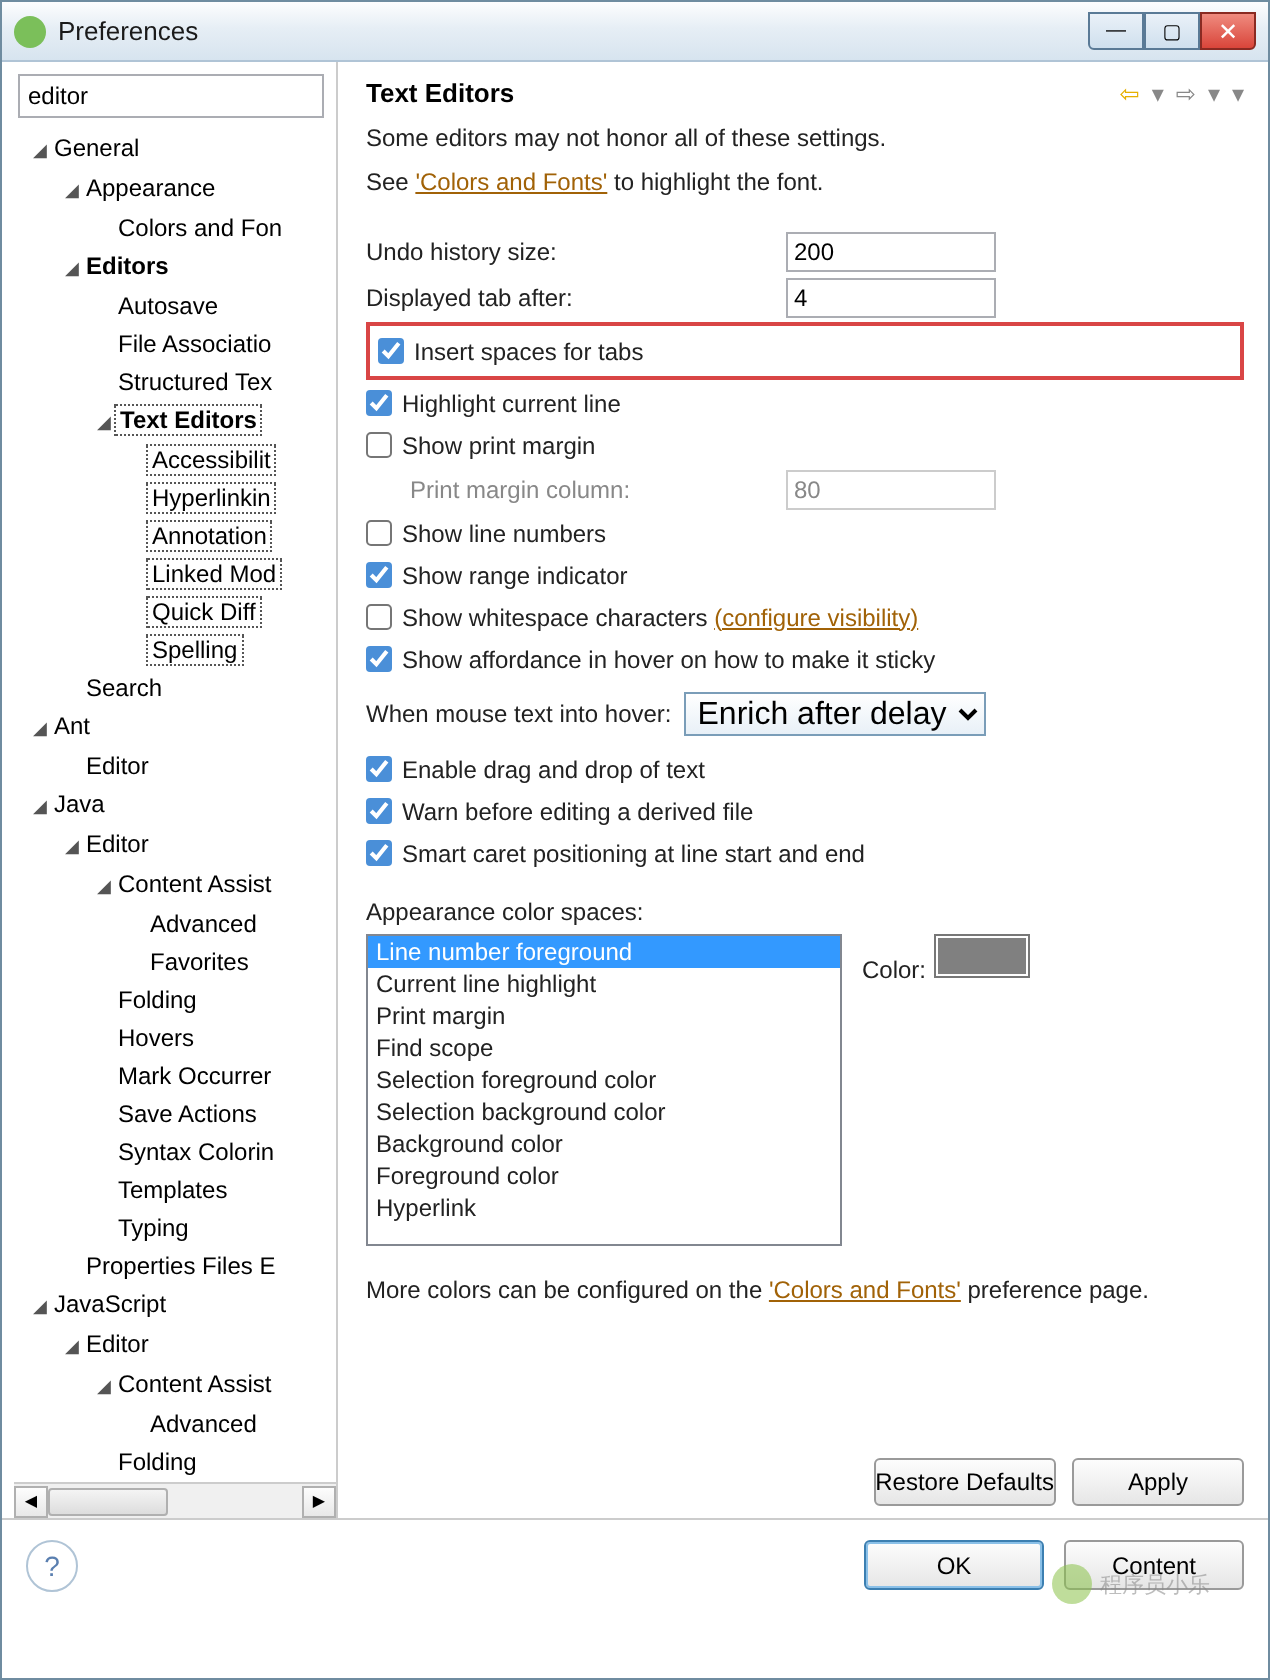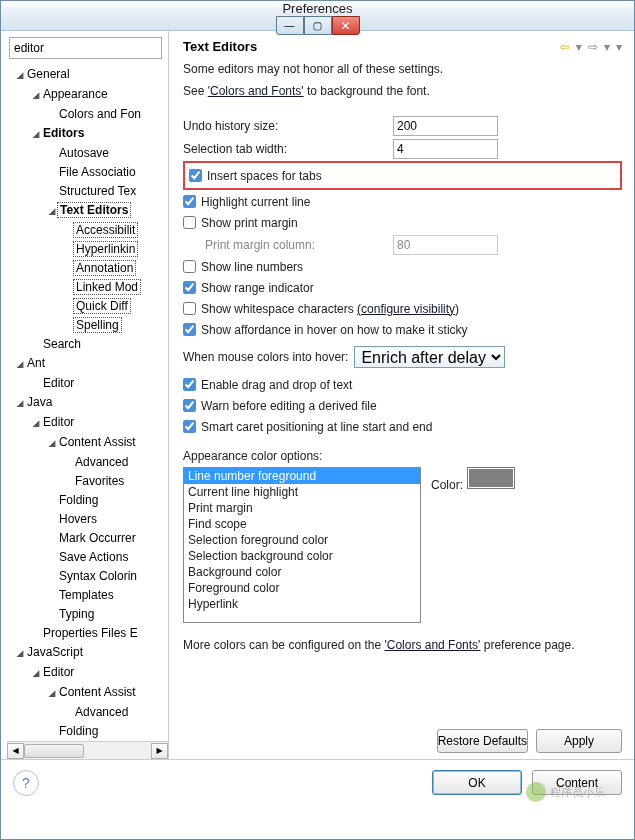--- a/index.html
+++ b/index.html
@@ -1,17 +1,17 @@
 <!DOCTYPE html>
 <html><head>
 <meta charset="utf-8">
 <style>
 * { box-sizing: border-box; margin: 0; padding: 0; }
 body { font-family: "Segoe UI", Tahoma, sans-serif; font-size: 12px; background: #fff; width: 635px; height: 840px; overflow: hidden; border: 1px solid #6f8ca0; }
-.titlebar { height: 30px; background: linear-gradient(#fdfdfe,#e6eef5 45%,#d7e4ef); display:flex; align-items:center; padding:0 6px; border-bottom:1px solid #b0c4d6;flex-direction:column;}
+.titlebar { height: 30px; background: linear-gradient(#fdfdfe,#e6eef5 45%,#d7e4ef); display:flex; align-items:center; padding:0 6px; border-bottom:1px solid #b0c4d6;}
 .titlebar .ticon { width:16px; height:16px; background:#7bbf5a; border-radius:50%; margin-right:6px;}
 .titlebar .ttl { flex:1; color:#1a1a1a; font-size:13px;}
 .winbtns { display:flex; gap:0;}
 .winbtn { width:28px; height:19px; border:1px solid #5a7a96; background:linear-gradient(#eaf1f8,#cfe0ee); display:flex; align-items:center; justify-content:center; font-size:10px;}
 .winbtn.min{border-radius:0 0 0 3px;}
 .winbtn.close{background:linear-gradient(#ef8b7f,#d9453a); border-color:#8a2a22; color:#fff; border-radius:0 0 3px 0; font-size:12px;}
 .content { display:flex; height:728px; }
 .leftpane { width:168px; border-right:1px solid #ccc; display:flex; flex-direction:column; padding:6px 0 0 6px;}
 .search { margin:0 6px 6px 2px;}
 .search input { width:100%; height:22px; border:1px solid #abadb3; padding:2px 4px; font-size:12px;}
@@ -29,21 +29,21 @@
 .hscroll .thumb{position:absolute;left:0;width:60px;height:14px;top:1px;background:linear-gradient(#f4f4f4,#ddd);border:1px solid #b0b0b0;border-radius:2px;}
 .rightpane { flex:1; padding:8px 12px 8px 14px; overflow:hidden; position:relative;}
 .rheader{display:flex; align-items:center; margin-bottom:4px;}
 .rtitle{font-weight:600; font-size:13px; flex:1;}
 .navicons{display:flex; gap:6px; align-items:center;}
 .navicons span{font-size:12px; cursor:pointer;}
 .navicons .ylw{color:#e6b000;}
 .navicons .gry{color:#888;}
 .rbody{ font-size:12px; color:#222;}
 .rbody p{margin:8px 0;}
-.rbody a{color:#0f172a; text-decoration:underline;}
+.rbody a{color:#a16207; text-decoration:underline;}
 .frow{display:flex; align-items:center; height:23px;}
 .frow .flbl{width:210px;}
 .frow .flbl.indent{padding-left:22px; color:#888;}
 .frow input[type=text]{width:105px; height:20px; border:1px solid #abadb3; padding:1px 3px; font-size:12px;}
 .frow input[type=text]:disabled{background:#fff;color:#888;border-color:#ccc;}
 .chkrow{display:flex; align-items:center; height:21px; gap:5px;}
 .chkrow input[type=checkbox]{width:13px;height:13px; accent-color:#4a8fd8;}
 .highlight{border:2px solid #d94545; padding:2px 4px; margin:1px 0;}
 .selwrap{display:flex;align-items:center;gap:6px;margin:6px 0;}
 .selwrap select{height:22px;border:1px solid #7a9db8;background:linear-gradient(#fff,#e8f0f7);font-size:16px;padding:1px 2px;}
@@ -171,28 +171,28 @@
       <div class="navicons">
         <span class="ylw">⇦</span>
           <span class="gry">▾</span>
         <span class="gry">⇨</span>
           <span class="gry">▾</span>
         <span class="gry">▾</span>
       </div>
     </div>
     <div class="rbody">
       <p>Some editors may not honor all of these settings.</p>
-      <p><span>See </span><a href="#">'Colors and Fonts'</a><span> to background the font.</span></p>
+      <p><span>See </span><a href="#">'Colors and Fonts'</a><span> to highlight the font.</span></p>
       <div style="height:8px"></div>
       <div class="frow">
           <span class="flbl">Undo history size:</span>
           <input type="text" value="200" style="">
         </div>
       <div class="frow">
-          <span class="flbl">Selection tab width:</span>
+          <span class="flbl">Displayed tab after:</span>
           <input type="text" value="4" style="">
         </div>
       <div class="highlight">
         <div class="chkrow">
             <input type="checkbox" checked="" style="">
             <span>Insert spaces for tabs</span>
           </div>
       </div>
       <div class="chkrow">
           <input type="checkbox" checked="" style="">
@@ -216,37 +216,37 @@
         </div>
       <div class="chkrow">
           <input type="checkbox" style="">
           <span><span>Show whitespace characters </span><a href="#">(configure visibility)</a></span>
         </div>
       <div class="chkrow">
           <input type="checkbox" checked="" style="">
           <span>Show affordance in hover on how to make it sticky</span>
         </div>
       <div class="selwrap">
-          <span>When mouse colors into hover:</span>
+          <span>When mouse text into hover:</span>
           <select><option>Enrich after delay</option></select>
         </div>
       <div class="chkrow">
           <input type="checkbox" checked="" style="">
           <span>Enable drag and drop of text</span>
         </div>
       <div class="chkrow">
           <input type="checkbox" checked="" style="">
           <span>Warn before editing a derived file</span>
         </div>
       <div class="chkrow">
           <input type="checkbox" checked="" style="">
           <span>Smart caret positioning at line start and end</span>
         </div>
 
-      <div class="colortitle">Appearance color options:</div>
+      <div class="colortitle">Appearance color spaces:</div>
       <div class="colorbox">
         <div class="listbox" id="colorlist">
             <div class="item selected">Line number foreground</div>
             <div class="item">Current line highlight</div>
             <div class="item">Print margin</div>
             <div class="item">Find scope</div>
             <div class="item">Selection foreground color</div>
             <div class="item">Selection background color</div>
             <div class="item">Background color</div>
             <div class="item">Foreground color</div>

